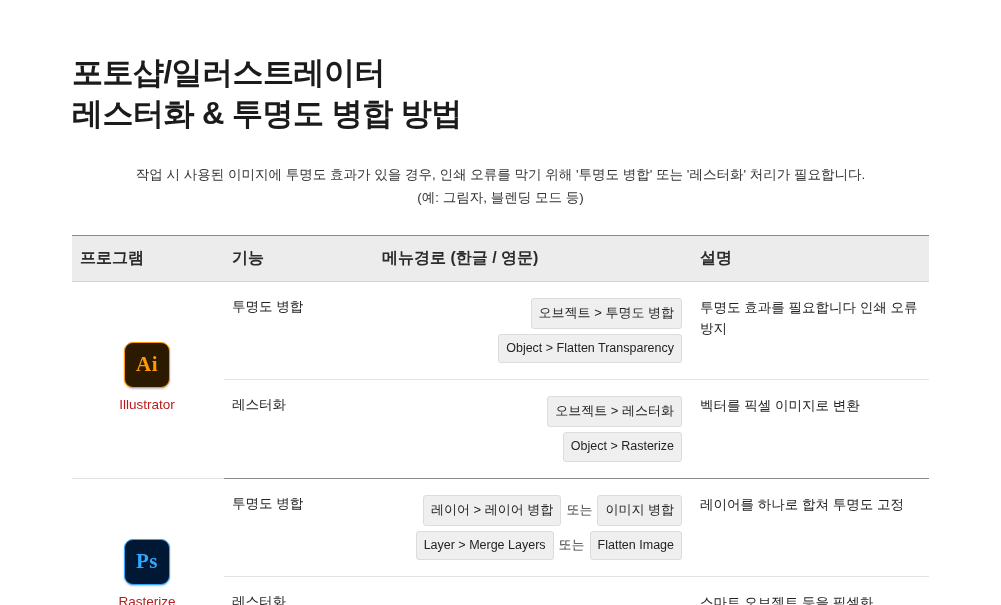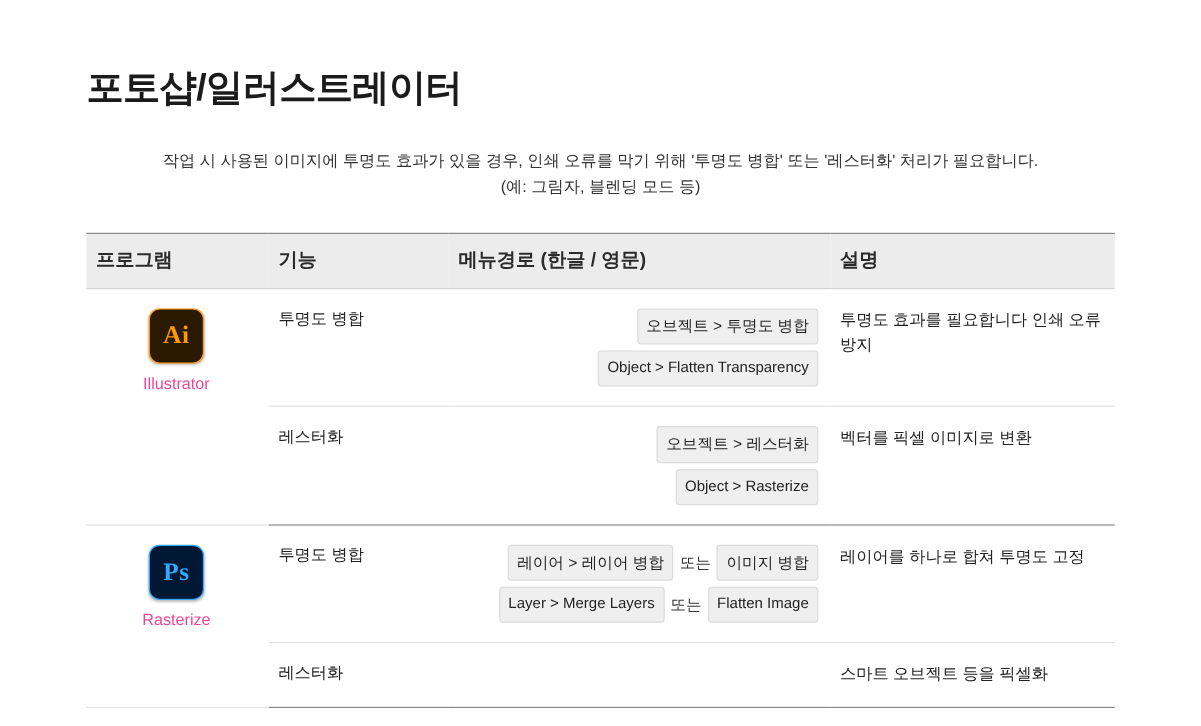--- a/index.html
+++ b/index.html
@@ -102,34 +102,35 @@
     height: 44px;
     border-radius: 9px;
     display: flex;
     align-items: center;
     justify-content: center;
     font-weight: bold;
     font-size: 21px;
     font-family: "Liberation Serif", serif;
     letter-spacing: 0.5px;
     box-shadow: 0 1px 2px rgba(0,0,0,0.25);
+    margin-top: 44px;
   }
   .app-icon.ai {
     background: #2b1a00;
     color: #ff9a00;
     border: 1.5px solid #ff9a00;
   }
   .app-icon.ps {
     background: #001833;
     color: #31a8ff;
     border: 1.5px solid #31a8ff;
   }
   .app-label {
     font-size: 13.5px;
-    color: #ec4899;
+    color: #b91c1c;
   }
 
   .path-row {
     display: flex;
     flex-wrap: wrap;
     align-items: center;
     gap: 5px;
     line-height: 1.9;
     justify-content: flex-end;
   }
@@ -154,20 +155,21 @@
     color: #333333;
   }
 </style>
 </head>
 <body>
 
 <div class="page">
 
   <div class="title-block">
     <div class="title-line">포토샵/일러스트레이터</div>
+    <div class="title-line">레스터화 &amp; 투명도 병합 방법</div>
   </div>
 
   <div class="subtitle-block">
     <div>작업 시 사용된 이미지에 투명도 효과가 있을 경우, 인쇄 오류를 막기 위해 '투명도 병합' 또는 '레스터화' 처리가 필요합니다.</div>
     <div class="subtitle-line2">(예: 그림자, 블렌딩 모드 등)</div>
   </div>
 
   <table class="matrix">
     <colgroup>
       <col class="c-prog">

